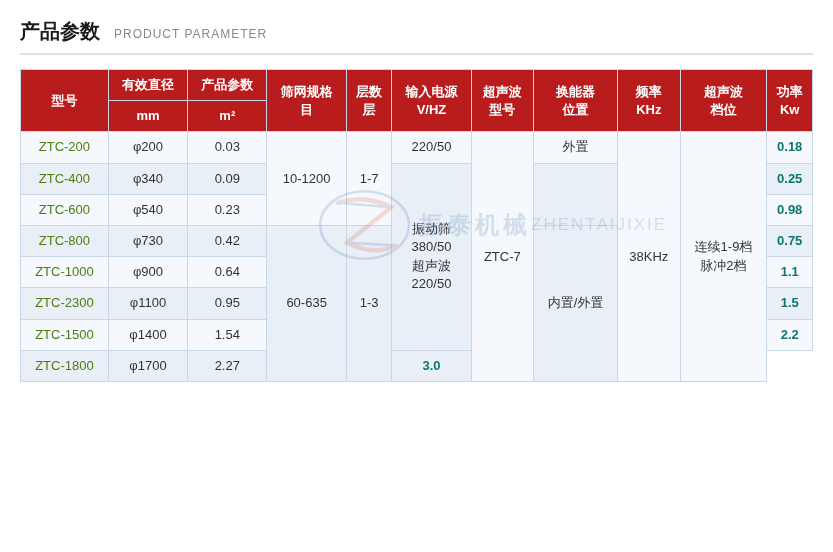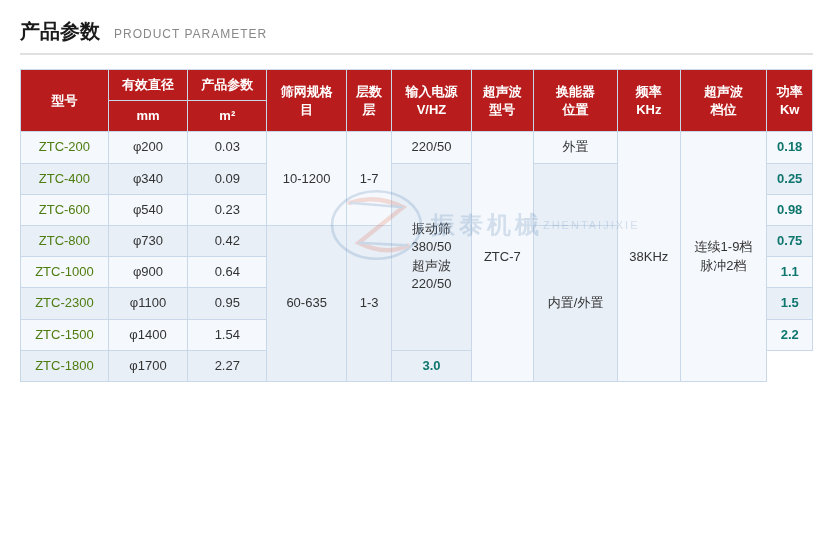--- a/index.html
+++ b/index.html
@@ -87,21 +87,21 @@
       width: 110px;
       height: 80px;
     }
     .watermark-text-cn {
       font-size: 24px;
       font-weight: bold;
       color: #3a6ea8;
       letter-spacing: 4px;
     }
     .watermark-text-en {
-      font-size: 11px;
+      font-size: 17px;
       color: #3a6ea8;
       letter-spacing: 2px;
     }
   </style>
 </head>
 <body>
 
 <div class="page">
   <div class="page-header">
     <span class="page-title-cn">产品参数</span>

